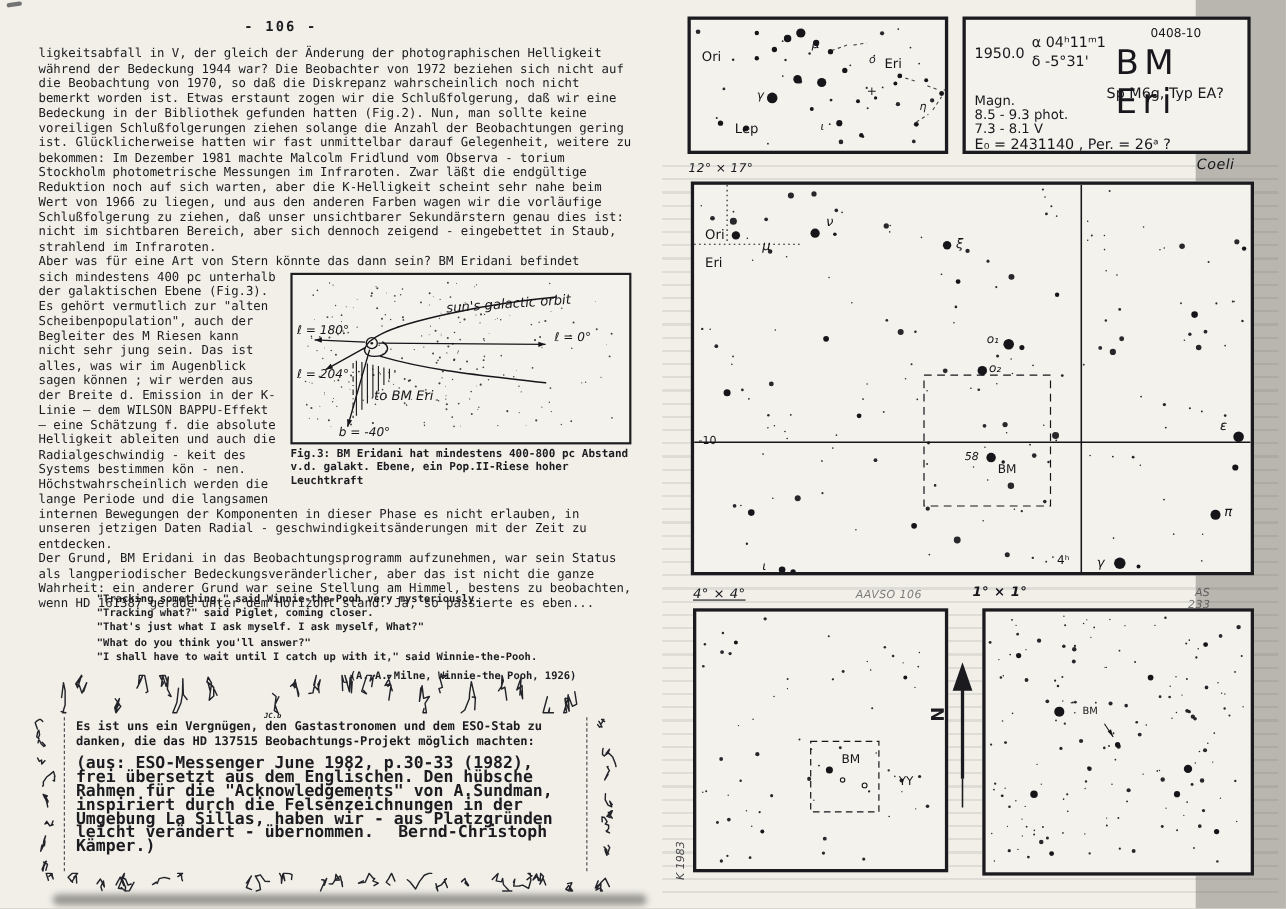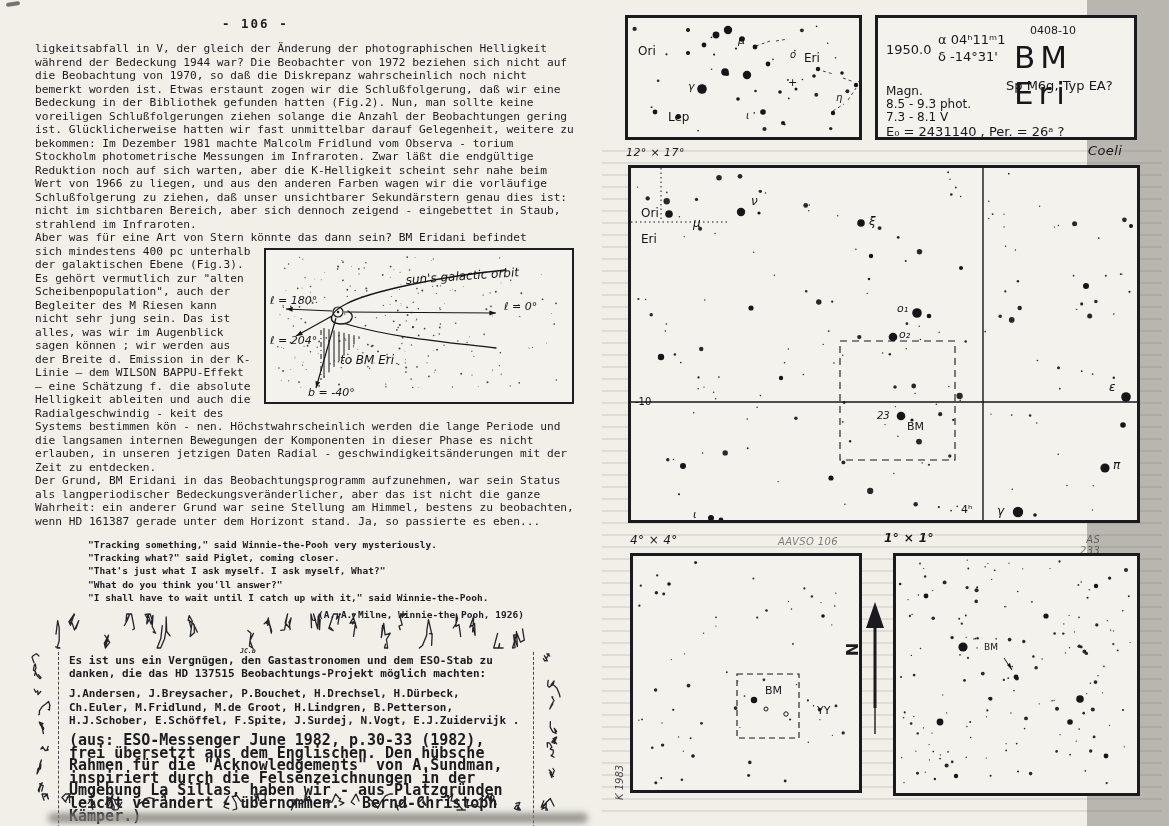--- a/index.html
+++ b/index.html
@@ -316,20 +316,24 @@
               <line x1="93" y1="86.4" x2="93" y2="88.80000000000001" stroke="#16161a" stroke-width="1"></line>
               <line x1="55" y1="80" x2="55" y2="130" stroke="#16161a" stroke-width="1" stroke-dasharray="5,3,1,3"></line>
               <text x="140" y="34" font-size="12" font-style="italic" font-family="&quot;DejaVu Sans&quot;,sans-serif" fill="#16161a" transform="rotate(-4 140 34)">sun's galactic orbit</text>
               <text x="4" y="54" font-size="11" font-style="italic" font-family="&quot;DejaVu Sans&quot;,sans-serif" fill="#16161a">ℓ = 180°</text>
               <text x="238" y="60" font-size="11" font-style="italic" font-family="&quot;DejaVu Sans&quot;,sans-serif" fill="#16161a">ℓ = 0°</text>
               <text x="4" y="94" font-size="11" font-style="italic" font-family="&quot;DejaVu Sans&quot;,sans-serif" fill="#16161a">ℓ = 204°</text>
               <text x="74" y="114" font-size="12" font-style="italic" font-family="&quot;DejaVu Sans&quot;,sans-serif" fill="#16161a">to BM Eri</text>
               <text x="42" y="146" font-size="11" font-style="italic" font-family="&quot;DejaVu Sans&quot;,sans-serif" fill="#16161a">b = -40°</text>
             </svg>
         </div>
+        <div class="figcap">
+          <span>Fig.3: BM Eridani hat mindestens 400-800 pc  Abstand</span><br>
+          <span>v.d. galakt. Ebene, ein Pop.II-Riese hoher Leuchtkraft</span>
+        </div>
       </div>
       <p>sich mindestens 400 pc unterhalb der galaktischen Ebene (Fig.3). Es gehört vermutlich zur "alten Scheibenpopulation", auch der Begleiter des M Riesen kann nicht sehr jung sein. Das ist alles, was wir im Augenblick sagen können ; wir werden aus der Breite d. Emission in der K-Linie — dem WILSON BAPPU-Effekt — eine Schätzung f. die absolute Helligkeit ableiten und auch die Radialgeschwindig - keit des Systems bestimmen kön - nen. Höchstwahrscheinlich werden die lange Periode und die langsamen internen Bewegungen der Komponenten in dieser Phase es nicht erlauben, in unseren jetzigen Daten Radial - geschwindigkeitsänderungen mit der Zeit zu entdecken.</p>
       <p>Der Grund, BM Eridani in das Beobachtungsprogramm aufzunehmen, war sein Status als langperiodischer Bedeckungsveränderlicher, aber das ist nicht die ganze Wahrheit: ein anderer Grund war seine Stellung am Himmel, bestens zu beobachten, wenn HD 161387 gerade unter dem Horizont stand. Ja, so passierte es eben...</p>
     </div>
 
     <div class="pooh">
       <div>"Tracking something," said Winnie-the-Pooh very mysteriously.</div>
       <div>"Tracking what?" said Piglet, coming closer.</div>
       <div>"That's just what I ask myself. I ask myself, What?"</div>
       <div>"What do you think you'll answer?"</div>
@@ -356,21 +360,20 @@
         <path d="M377.4,21.6 L380.2,21.8 L379.6,33.3 L380.1,23.7 L376.5,7.7 L374.9,18.0 L374.7,23.0 L370.5,33.4 L367.3,36.0" fill="none" stroke="#23232a" stroke-width="1.3" stroke-linejoin="round" stroke-linecap="round"></path>
         <path d="M401.2,16.0 L403.8,12.2 L405.6,6.8 L404.4,2.0 L403.9,14.5 L407.0,12.6 L408.7,24.5" fill="none" stroke="#23232a" stroke-width="1.3" stroke-linejoin="round" stroke-linecap="round"></path>
         <path d="M420.6,19.9 L421.8,3.9 L417.8,15.2 L422.6,11.3 L423.1,23.3 L420.9,14.1" fill="none" stroke="#23232a" stroke-width="1.3" stroke-linejoin="round" stroke-linecap="round"></path>
         <path d="M445.6,21.4 L441.7,36.0 L443.7,36.0 L447.0,36.0 L447.6,31.7 L446.5,36.0 L451.1,36.0 L448.2,36.0" fill="none" stroke="#23232a" stroke-width="1.3" stroke-linejoin="round" stroke-linecap="round"></path>
         <path d="M461.9,22.8 L464.2,23.2 L464.5,19.5 L465.4,34.6 L461.6,23.2 L463.1,35.7 L460.5,36.0 L464.9,21.3 L468.4,30.1 L472.3,28.2 L470.5,16.8" fill="none" stroke="#23232a" stroke-width="1.3" stroke-linejoin="round" stroke-linecap="round"></path>
       </svg>
     <div class="jcb">JC.b</div>
 
     <div class="ack">
       <p>Es ist uns ein Vergnügen, den Gastastronomen und dem ESO-Stab zu danken, die das HD 137515 Beobachtungs-Projekt möglich machten:</p>
-      <p>J.Andersen, J.Breysacher, P.Bouchet, H.Drechsel, H.Dürbeck, Ch.Euler, M.Fridlund, M.de Groot, H.Lindgren, B.Petterson, H.J.Schober, E.Schöffel, F.Spite, J.Surdej, N.Vogt, E.J.Zuidervijk .</p>
       <p class="ack-src"><span>(aus: ESO-Messenger June 1982, p.30-33 (1982), frei übersetzt aus dem Englischen. Den hübsche Rahmen für die "Acknowledgements" von A.Sundman, inspiriert durch die Felsenzeichnungen in der Umgebung La Sillas, haben wir - aus Platzgründen leicht verändert - übernommen.</span><span class="sig">Bernd-Christoph Kämper.)</span></p>
     </div>
 
     <svg id="doodle-left" class="doodle" style="left:30px;top:652px;" width="22" height="148">
         <path d="M8.9,4.0 L7.5,2.6 L6.8,2.0 L5.9,2.0 L3.0,3.8 L2.0,5.1 L4.0,10.7" fill="none" stroke="#23232a" stroke-width="1.3" stroke-linejoin="round" stroke-linecap="round"></path>
         <path d="M8.3,22.7 L11.1,25.8 L9.9,26.6 L7.4,24.1 L4.8,18.9 L6.0,16.0 L5.3,11.8 L4.3,13.3 L3.4,17.9 L5.4,19.4 L4.6,23.3" fill="none" stroke="#23232a" stroke-width="1.3" stroke-linejoin="round" stroke-linecap="round"></path>
         <path d="M8.5,42.0 L10.8,39.5 L7.9,42.5 L7.8,38.9 L5.8,40.2 L4.2,37.2" fill="none" stroke="#23232a" stroke-width="1.3" stroke-linejoin="round" stroke-linecap="round"></path>
         <path d="M8.7,62.7 L9.4,62.3 L9.4,58.8 L12.4,54.4 L15.6,52.0 L18.6,49.4 L20.0,53.8 L19.6,53.4 L19.5,58.1 L18.2,57.5" fill="none" stroke="#23232a" stroke-width="1.3" stroke-linejoin="round" stroke-linecap="round"></path>
         <path d="M13.3,77.7 L13.7,76.3 L10.9,71.5 L10.8,72.6 L10.7,73.5 L9.2,70.1 L13.0,71.6 L11.1,73.5 L10.8,72.8 L12.4,76.8 L13.4,81.6" fill="none" stroke="#23232a" stroke-width="1.3" stroke-linejoin="round" stroke-linecap="round"></path>
         <path d="M13.2,96.2 L10.9,97.0 L12.5,94.7 L15.2,98.7 L18.3,97.8 L16.8,98.3 L18.2,94.3" fill="none" stroke="#23232a" stroke-width="1.3" stroke-linejoin="round" stroke-linecap="round"></path>
@@ -486,22 +489,22 @@
           <span class="chart-label" style="left: 162px; top: 31px; font-size: 10px; font-style: italic;">ο</span>
           <span class="chart-label" style="left: 208px; top: 74px; font-size: 10px; font-style: italic;">η</span>
           <span class="chart-label" style="left: 118px; top: 92px; font-size: 10px; font-style: italic;">ι</span>
           <span class="chart-label" style="left: 160px; top: 58px; font-size: 11px;">+</span>
         </div>
     </div>
 
     <div class="chartbox" id="info-box">
       <span class="ib" style="left:8px;top:24px;font-size:13px;">1950.0</span>
       <span class="ib" style="left:60px;top:14px;font-size:13px;">α 04ʰ11ᵐ1</span>
-      <span class="ib" style="left:60px;top:31px;font-size:13px;">δ -14°31'</span>
-      <span class="ib" style="left:152px;top:6px;font-size:11px;">0408-10</span>
+      <span class="ib" style="left:60px;top:31px;font-size:13px;">δ -5°31'</span>
+      <span class="ib" style="left:168px;top:6px;font-size:11px;">0408-10</span>
       <span class="ib" style="left:136px;top:21px;font-size:31px;letter-spacing:5px;">BM Eri</span>
       <span class="ib" style="left:128px;top:60px;font-size:13px;text-align:center;">Sp M6g, Typ EA?</span>
       <span class="ib" style="left:8px;top:66px;font-size:12px;">Magn.</span>
       <span class="ib" style="left:8px;top:79px;font-size:12px;">8.5 - 9.3 phot.</span>
       <span class="ib" style="left:8px;top:92px;font-size:12px;">7.3 - 8.1   V</span>
       <span class="ib" style="left:8px;top:106px;font-size:13px;">E₀ = 2431140 ,  Per. = 26ᵃ ?</span>
     </div>
 
     <div class="hw" style="left:626px;top:146px;font-size:11px;font-style:italic;">12° × 17°</div>
     <div class="hw" style="left:1088px;top:143px;font-size:13px;font-style:italic;">Coeli</div>
@@ -689,32 +692,32 @@
           <circle cx="150" cy="210" r="2.2" fill="#16161a"></circle>
         </svg>
       <div class="labels" id="main-labels">
           <span class="chart-label" style="left: 10px; top: 38px; font-size: 12px;">Ori</span>
           <span class="chart-label" style="left: 10px; top: 64px; font-size: 12px;">Eri</span>
           <span class="chart-label" style="left: 62px; top: 48px; font-size: 12px; font-style: italic;">μ</span>
           <span class="chart-label" style="left: 120px; top: 26px; font-size: 12px; font-style: italic;">ν</span>
           <span class="chart-label" style="left: 238px; top: 46px; font-size: 12px; font-style: italic;">ξ</span>
           <span class="chart-label" style="left: 266px; top: 134px; font-size: 11px; font-style: italic;">ο₁</span>
           <span class="chart-label" style="left: 268px; top: 160px; font-size: 11px; font-style: italic;">ο₂</span>
-          <span class="chart-label" style="left: 246px; top: 242px; font-size: 10px; font-style: italic;">23</span>
+          <span class="chart-label" style="left: 246px; top: 242px; font-size: 10px; font-style: italic;">58</span>
           <span class="chart-label" style="left: 276px; top: 252px; font-size: 11px;">BM</span>
           <span class="chart-label" style="left: 4px; top: 228px; font-size: 10px;">-10</span>
           <span class="chart-label" style="left: 478px; top: 212px; font-size: 12px; font-style: italic;">ε</span>
           <span class="chart-label" style="left: 482px; top: 290px; font-size: 12px; font-style: italic;">π</span>
           <span class="chart-label" style="left: 366px; top: 336px; font-size: 12px; font-style: italic;">γ</span>
           <span class="chart-label" style="left: 330px; top: 335px; font-size: 11px;">4ʰ</span>
           <span class="chart-label" style="left: 62px; top: 340px; font-size: 11px; font-style: italic;">ι</span>
         </div>
     </div>
 
-    <div class="hw" style="left:630px;top:533px;font-size:12px;font-style:italic;">4° × 4°</div>
+    <div class="hw" style="left:630px;top:533px;font-size:12px;font-style:italic;text-decoration:underline;">4° × 4°</div>
     <div class="hw faint" style="left:778px;top:536px;font-size:10px;font-style:italic;">AAVSO 106</div>
     <div class="hw" style="left:884px;top:531px;font-size:12px;font-style:italic;font-weight:700;">1° × 1°</div>
     <div class="hw faint" style="left:1080px;top:534px;font-size:10px;font-style:italic;">AS 233</div>
 
     <div class="chartbox" id="mid-box">
       <svg id="mid-svg" width="226" height="234">
           <rect x="104" y="118" width="62" height="64" fill="none" stroke="#16161a" stroke-width="1.1" stroke-dasharray="6,4"></rect>
           <circle cx="133" cy="153" r="2" fill="none" stroke="#16161a" stroke-width="1"></circle>
           <circle cx="153" cy="158" r="2.2" fill="none" stroke="#16161a" stroke-width="1"></circle>
           <circle cx="24.2" cy="19.4" r="1.12" fill="#16161a" opacity="0.92"></circle>

